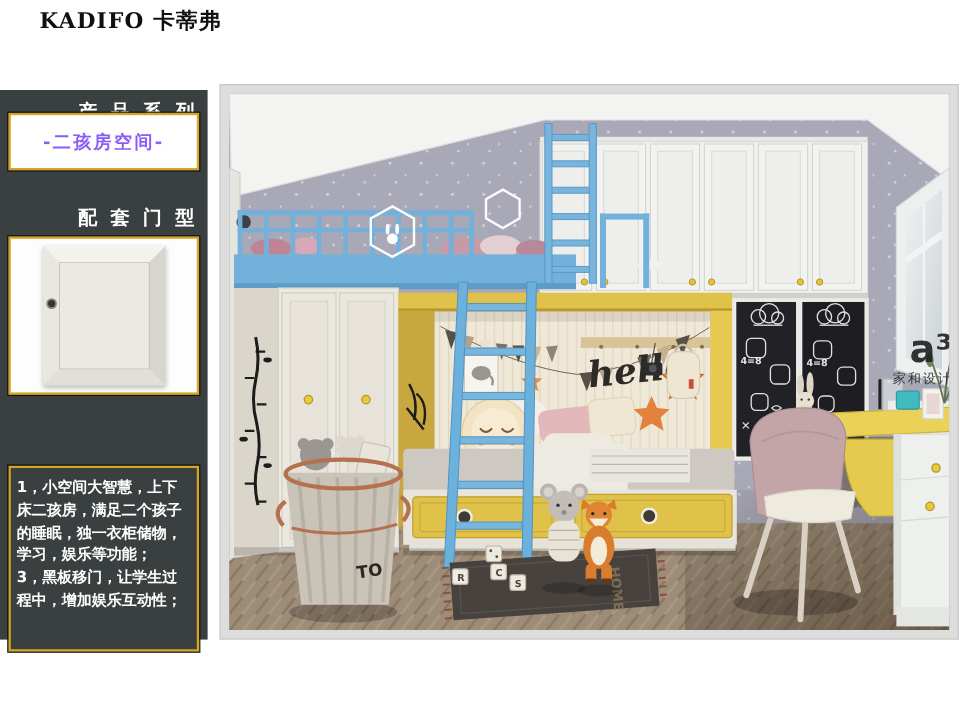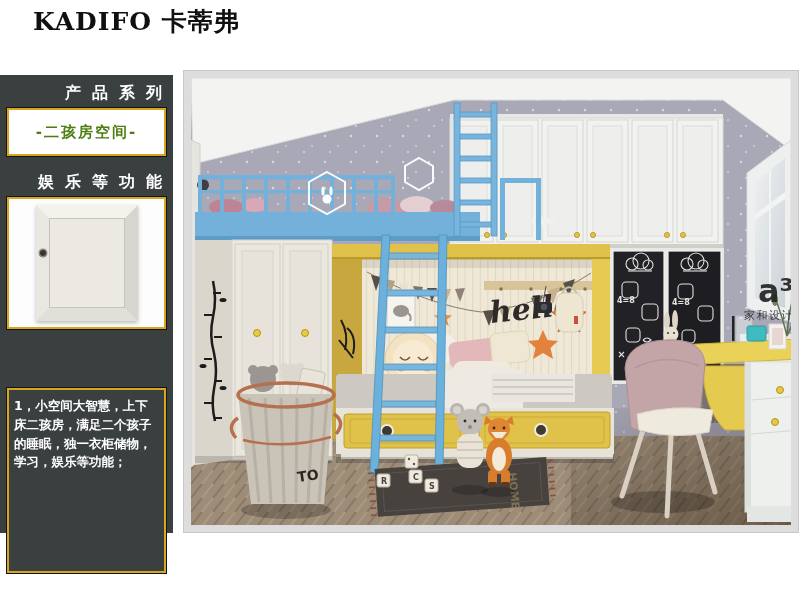--- a/index.html
+++ b/index.html
@@ -3,21 +3,21 @@
 <meta charset="utf-8">
 <style>
   html,body{margin:0;padding:0;}
   body{
     width:800px;height:600px;position:relative;overflow:hidden;
     background:#ffffff;font-family:"DejaVu Sans",sans-serif;
   }
   
   .logo{position:absolute;left:33px;top:5px;}
   .logo-title{
-    font-family:"DejaVu Serif",serif;font-weight:bold;font-size:25px;
+    font-family:"DejaVu Serif",serif;font-weight:bold;font-size:18px;
     color:#101010;letter-spacing:1px;white-space:nowrap;text-align:center;
   }
   .logo-sub{
     margin-top:5px;margin-left:7px;font-size:15px;color:#1c1c1c;
     letter-spacing:9px;white-space:nowrap;
   }
   
   .sidebar{
     position:absolute;left:0;top:75px;width:173px;height:458px;
     background:#3a3f40;box-sizing:border-box;
@@ -26,29 +26,29 @@
     position:absolute;left:0;width:100%;text-align:right;color:#ffffff;
     font-size:16px;font-weight:bold;letter-spacing:11px;text-indent:11px;
     white-space:nowrap;
   }
   .h-series{top:8px;} .h-door{top:97px;} .h-points{top:288px;}
   .sbox{
     position:absolute;left:7px;right:7px;border:2px solid #d8a51f;
     outline:1px solid #141414;background:#ffffff;box-sizing:border-box;
   }
   .box-series{
-    top:33px;height:48px;display:flex;align-items:center;justify-content:center;
-    font-size:15px;font-weight:bold;color:#4d7c0f;letter-spacing:2px;
+    top:19px;height:48px;display:flex;align-items:center;justify-content:center;
+    font-size:15px;font-weight:bold;color:#8b5cf6;letter-spacing:2px;
   }
   .box-door{
     top:122px;height:132px;display:flex;align-items:center;justify-content:center;
     background:#fdfdfd;
   }
   .box-points{
-    top:313px;height:185px;background:#3a3f40;color:#ffffff;
+    top:313px;height:155px;background:#3a3f40;color:#ffffff;
     font-size:12.5px;font-weight:bold;line-height:1.5;padding:7px 5px;
   }
   .box-points p{margin:0;}
   
   .door-outer{
     width:102px;height:116px;box-sizing:border-box;position:relative;
     border:13px solid;background:#ebe9e1;
     border-color:#f3f2ed #d7d6ce #e1e0d8 #e8e7e0;
     box-shadow:0 2px 4px rgba(0,0,0,.25), inset 0 0 0 1px #c6c5bd;
   }
@@ -68,29 +68,30 @@
 <body>
 
 <div class="logo">
   <div class="logo-title">KADIFO 卡蒂弗</div>
 </div>
 
 <div class="sidebar">
   <div class="side-h h-series">产品系列</div>
   <div class="sbox box-series">-二孩房空间-</div>
 
-  <div class="side-h h-door">娱乐等功能</div>
+  <div class="side-h h-door">配套门型</div>
   <div class="sbox box-door">
     <div class="door-outer">
       <div class="door-knob"></div>
     </div>
   </div>
 
   <div class="sbox box-points">
     <p>1，小空间大智慧，上下床二孩房，满足二个孩子的睡眠，独一衣柜储物，学习，娱乐等功能；</p>
+    <p>3，黑板移门，让学生过程中，增加娱乐互动性；</p>
   </div>
 </div>
 
 <div class="photo-frame">
 <svg width="600" height="447" viewBox="0 0 600 447">
   <defs>
     <pattern id="dots" width="26" height="26" patternUnits="userSpaceOnUse">
       <circle cx="4" cy="6" r="1.2" fill="#ffffff" opacity=".55"></circle>
       <circle cx="17" cy="16" r="1" fill="#ffffff" opacity=".45"></circle>
       <circle cx="9" cy="22" r="1.1" fill="#ffffff" opacity=".5"></circle>

